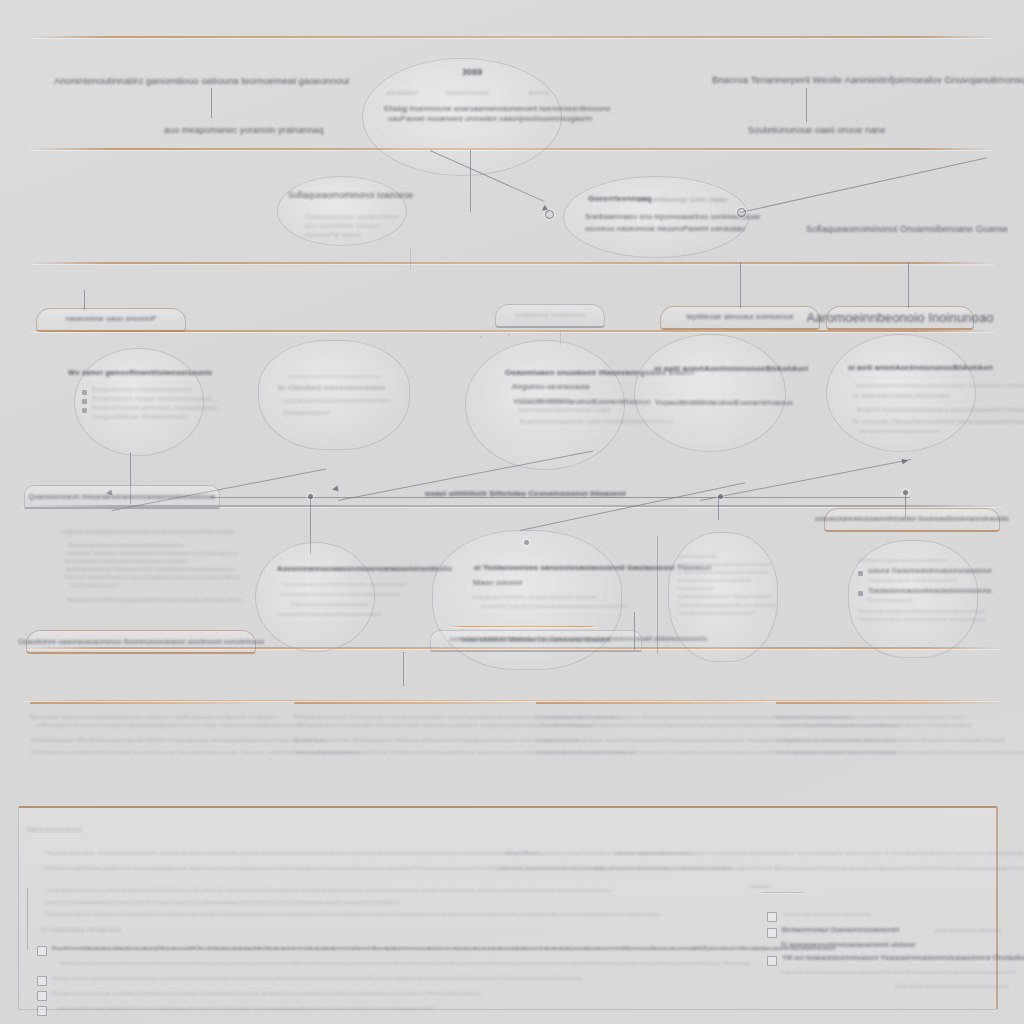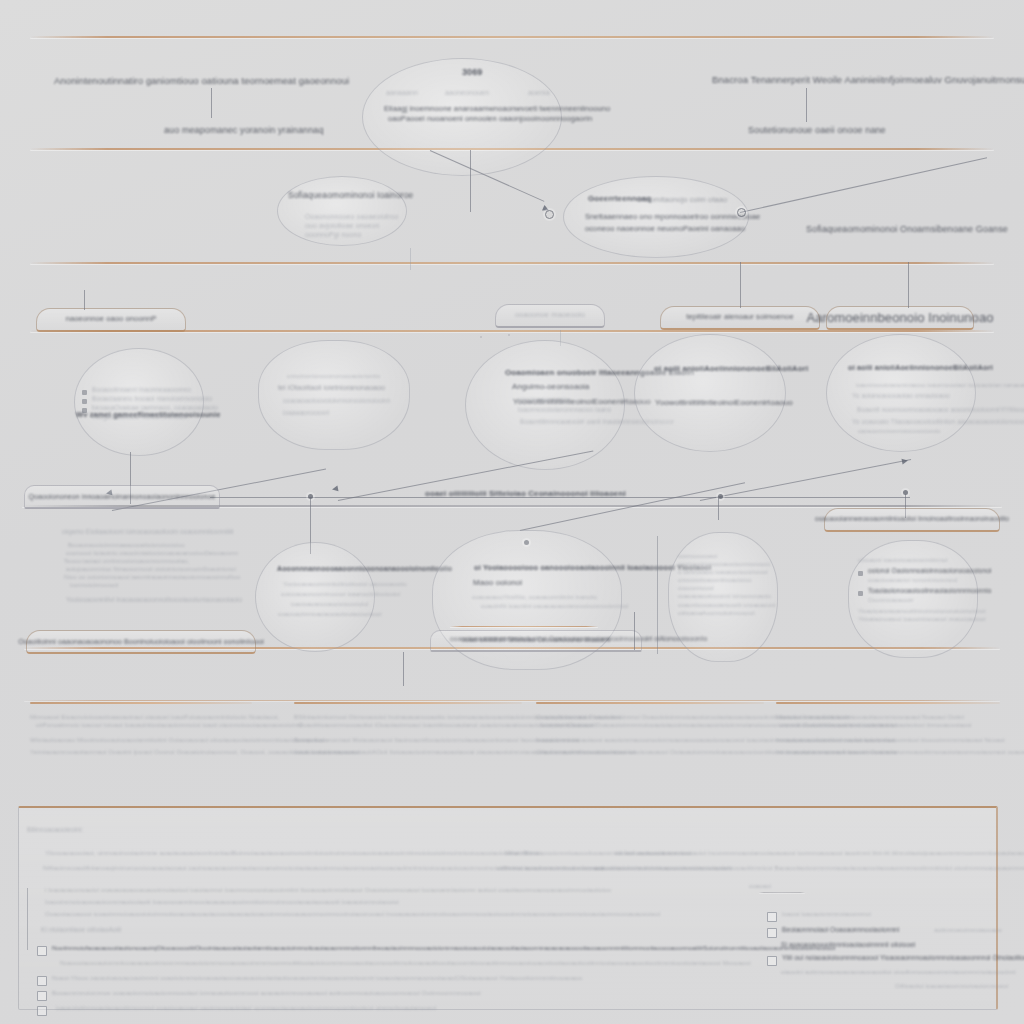--- a/index.html
+++ b/index.html
@@ -163,21 +163,21 @@
   <div class="pill" style="left:826px;top:306px;width:148px;height:24px;">
     <span class="tx" style="font-size:13px;">Aaromoeinnbeonoio  Inoinunoao</span>
   </div>
 
   <div class="ln v" style="left:84px;top:290px;height:20px;"></div>
   <div class="ln v" style="left:740px;top:262px;height:46px;"></div>
   <div class="ln v" style="left:908px;top:262px;height:46px;"></div>
   <div class="ln v light" style="left:560px;top:330px;height:16px;"></div>
 
   <div class="blob" style="left:74px;top:348px;width:130px;height:108px;"></div>
-  <div class="tx" style="position:absolute;left:76px;top:368px;font-size:7.5px;font-weight:700;margin-top:42px;">Wv zamei  gameeflinwetitoiwnooisounie</div>
+  <div class="tx" style="position:absolute;left:68px;top:368px;font-size:7.5px;font-weight:700;">Wv zamei  gameeflinwetitoiwnooisounie</div>
   <div class="nodetext" style="left:82px;top:386px;width:130px;">
     <div class="bl">
         <i class="bmark"></i>
         <span class="tx faint" style="font-size:6.5px;">Booaootnnaeni inaonneaaoonreo</span>
       </div>
     <div class="bl">
         <i class="bmark"></i>
         <span class="tx faint" style="font-size:6.5px;">Booaciaaneio booaoi nianoioeinvonoioio</span>
       </div>
     <div class="bl">

